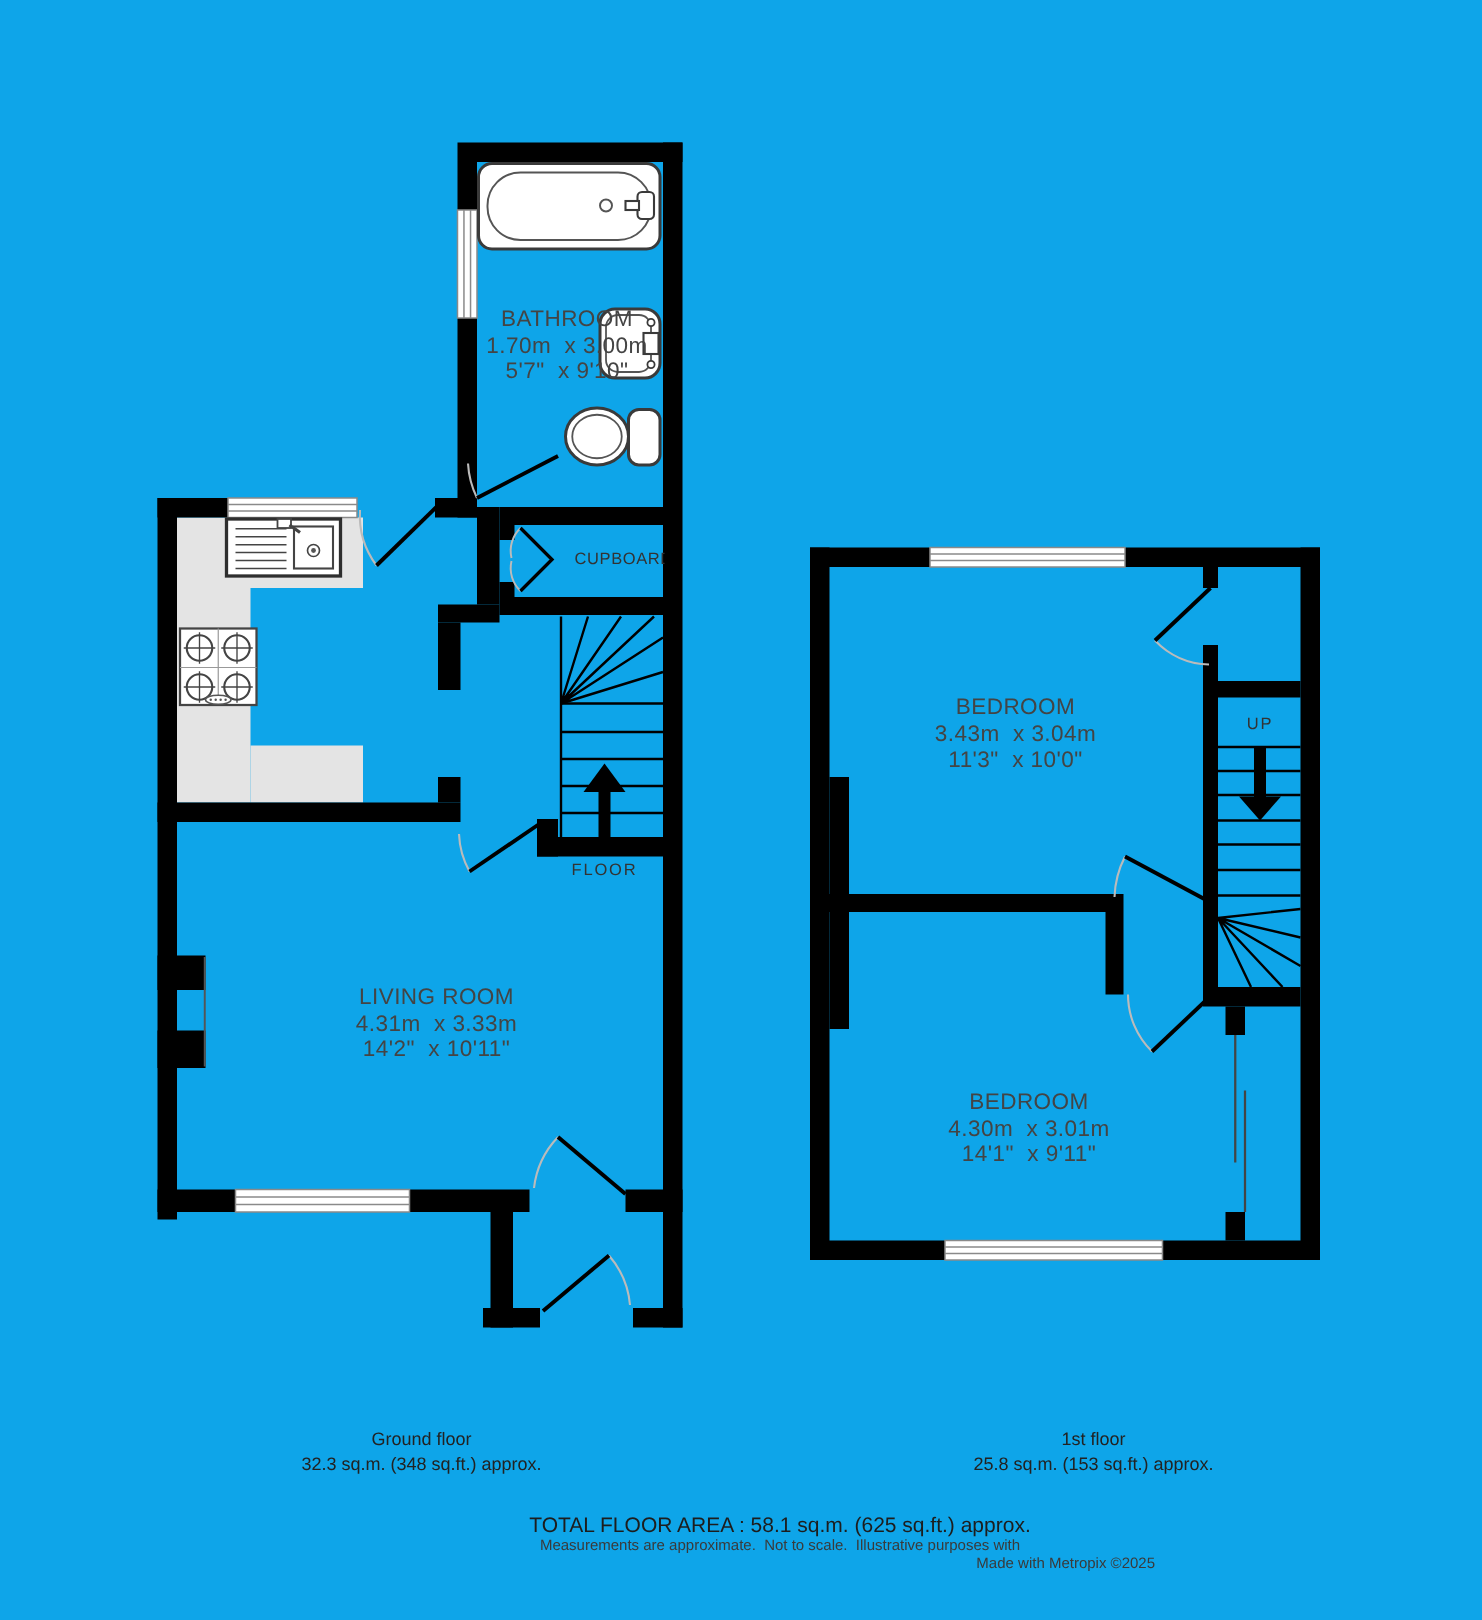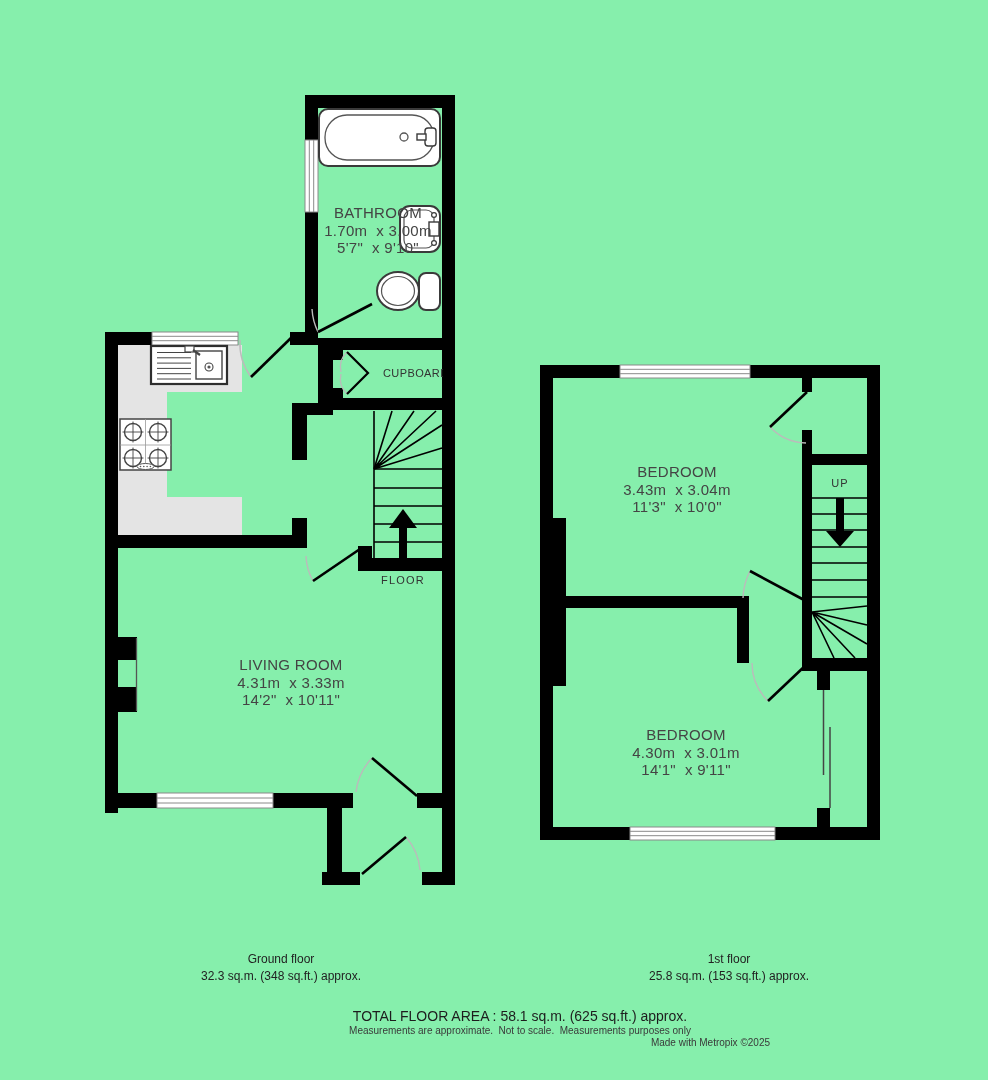--- a/index.html
+++ b/index.html
@@ -1,16 +1,16 @@
 <!DOCTYPE html>
 <html><head>
 <meta charset="utf-8">
 <style>
   html,body{margin:0;padding:0;background:#fff;}
-  .page{position:relative;width:988px;height:1080px;background:#86efac;overflow:hidden;
+  .page{position:relative;width:988px;height:1080px;background:#0ea5e9;overflow:hidden;
         font-family:"Liberation Sans", sans-serif;}
   .page svg{position:absolute;left:0;top:0;z-index:1;}
   .label{position:absolute;z-index:2;text-align:center;color:#444;}
   .room-label{font-size:15px;line-height:17.5px;letter-spacing:.3px;}
   .room-label div{white-space:pre;}
   .small-label{font-size:11px;letter-spacing:1.2px;color:#333;}
   .cupboard-label{position:absolute;z-index:2;font-size:11px;letter-spacing:.4px;color:#333;
         width:60px;overflow:hidden;white-space:nowrap;text-align:left;}
   .caption{font-size:12px;line-height:16.5px;color:#222;}
   .caption div{white-space:pre;}
@@ -260,17 +260,17 @@
   <div>32.3 sq.m. (348 sq.ft.) approx.</div>
 </div>
 
 <div class="label caption" style="left:609px;top:951px;width:240px;">
   <div>1st floor</div>
   <div>25.8 sq.m. (153 sq.ft.) approx.</div>
 </div>
 
 <div class="label total-line" style="left:270px;top:1008px;width:500px;">TOTAL FLOOR AREA : 58.1 sq.m. (625 sq.ft.) approx.</div>
 
-<div class="label fine-print" style="left:270px;top:1025px;width:500px;">Measurements are approximate.  Not to scale.  Measurements purposes only</div>
+<div class="label fine-print" style="left:270px;top:1025px;width:500px;">Measurements are approximate.  Not to scale.  Illustrative purposes with</div>
 
 <div class="label fine-print" style="left:270px;top:1037px;width:500px;text-align:right;">Made with Metropix ©2025</div>
 
 </div>
 
 </body></html>

